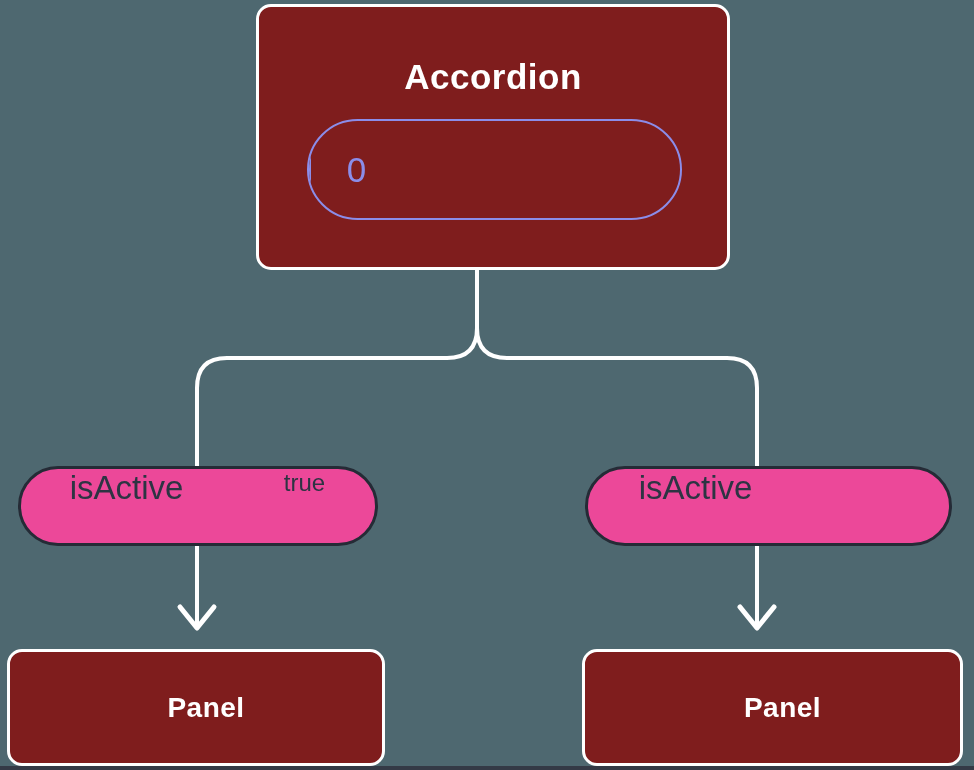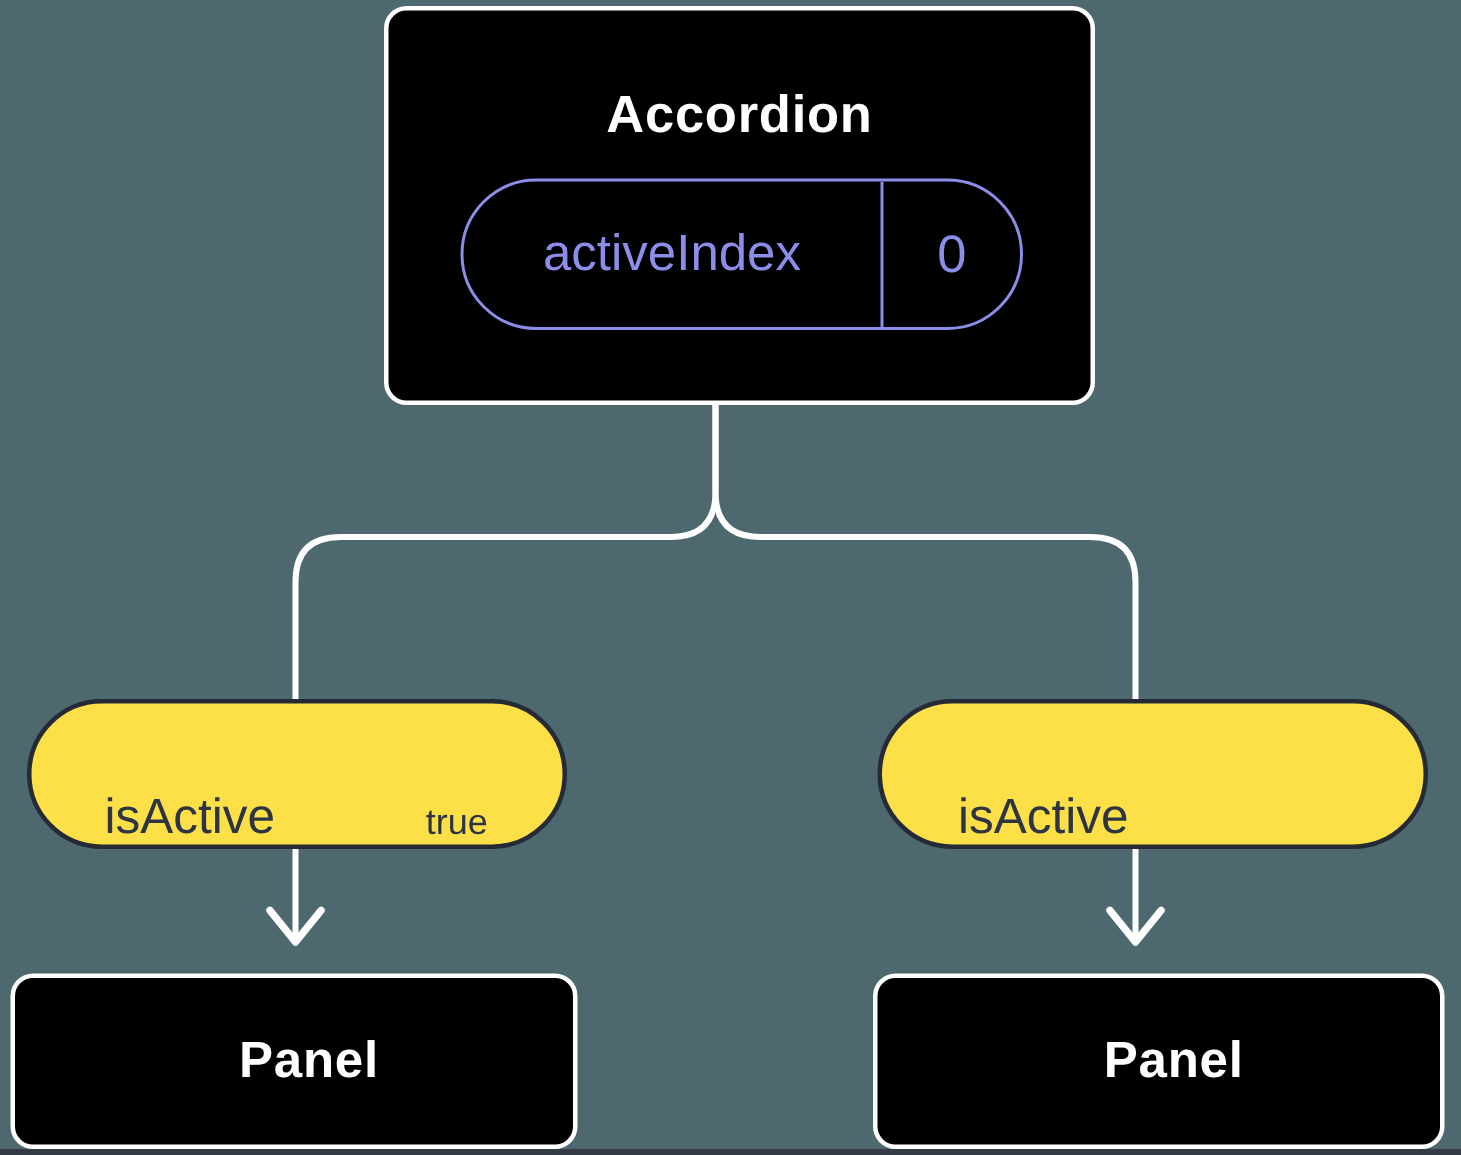--- a/index.html
+++ b/index.html
@@ -18,21 +18,21 @@
   
   .connector-layer {
     position: absolute;
     inset: 0;
     z-index: 1;
   }
   
   .component-node {
     position: absolute;
     box-sizing: border-box;
-    background: #000000;
+    background: #7f1d1d;
     border: 3px solid #FFFFFF;
     border-radius: 15px;
     z-index: 2;
     padding-left: 20px;
   }
   .root-node {
     left: 256px;
     top: 4px;
     width: 474px;
     height: 266px;
@@ -79,27 +79,27 @@
     display: flex;
     align-items: center;
     justify-content: center;
     color: #8B8DE9;
     font-size: 35px;
   }
   
   .prop-pill {
     position: absolute;
     top: 466px;
-    height: 100px;
+    height: 80px;
     box-sizing: border-box;
-    background: #fde047;
+    background: #ec4899;
     border: 3px solid #252B36;
     border-radius: 52px;
     display: flex;
-    align-items: flex-end;
+    align-items: flex-start;
     overflow: hidden;
     z-index: 2;
   }
   .prop-pill .pill-key {
     display: flex;
     align-items: center;
     justify-content: center;
     color: #2D3443;
     font-size: 33px;
   }
@@ -118,21 +118,21 @@
   .prop-pill-left  { left: 18px;  width: 360px; }
   .prop-pill-left  .pill-key { width: 211px; }
   .prop-pill-right { left: 585px; width: 367px; }
   .prop-pill-right .pill-key { width: 215px; }
   
   .panel-node {
     display: flex;
     align-items: center;
     justify-content: center;
     color: #FFFFFF;
-    font-size: 34px;
+    font-size: 28px;
     font-weight: 600;
     letter-spacing: 0.5px;
   }
   .panel-node-left  { left: 7px;   top: 649px; width: 378px; height: 117px; }
   .panel-node-right { left: 582px; top: 649px; width: 381px; height: 117px; }
   
   .bottom-strip {
     position: absolute;
     left: 0;
     bottom: 0;
@@ -150,21 +150,20 @@
   <svg class="connector-layer" width="974" height="770" viewBox="0 0 974 770" xmlns="http://www.w3.org/2000/svg">
     <path d="M477 258 V328 Q477 358 447 358 H227 Q197 358 197 388 V626" fill="none" stroke="#FFFFFF" stroke-width="4" stroke-linecap="round"></path>
     <path d="M477 258 V328 Q477 358 507 358 H727 Q757 358 757 388 V626" fill="none" stroke="#FFFFFF" stroke-width="4" stroke-linecap="round"></path>
     <path d="M180 607 L197 628 L214 607" fill="none" stroke="#FFFFFF" stroke-width="5" stroke-linecap="round" stroke-linejoin="round"></path>
     <path d="M740 607 L757 628 L774 607" fill="none" stroke="#FFFFFF" stroke-width="5" stroke-linecap="round" stroke-linejoin="round"></path>
   </svg>
 
   <div class="component-node root-node">
     <div class="root-title">Accordion</div>
     <div class="state-pill">
-      <div class="pill-key">activeIndex</div>
       <div class="pill-divider"></div>
       <div class="pill-value">0</div>
     </div>
   </div>
 
   <div class="prop-pill prop-pill-left">
     <div class="pill-key">isActive</div>
     <div class="pill-divider"></div>
     <div class="pill-value">true</div>
   </div>

